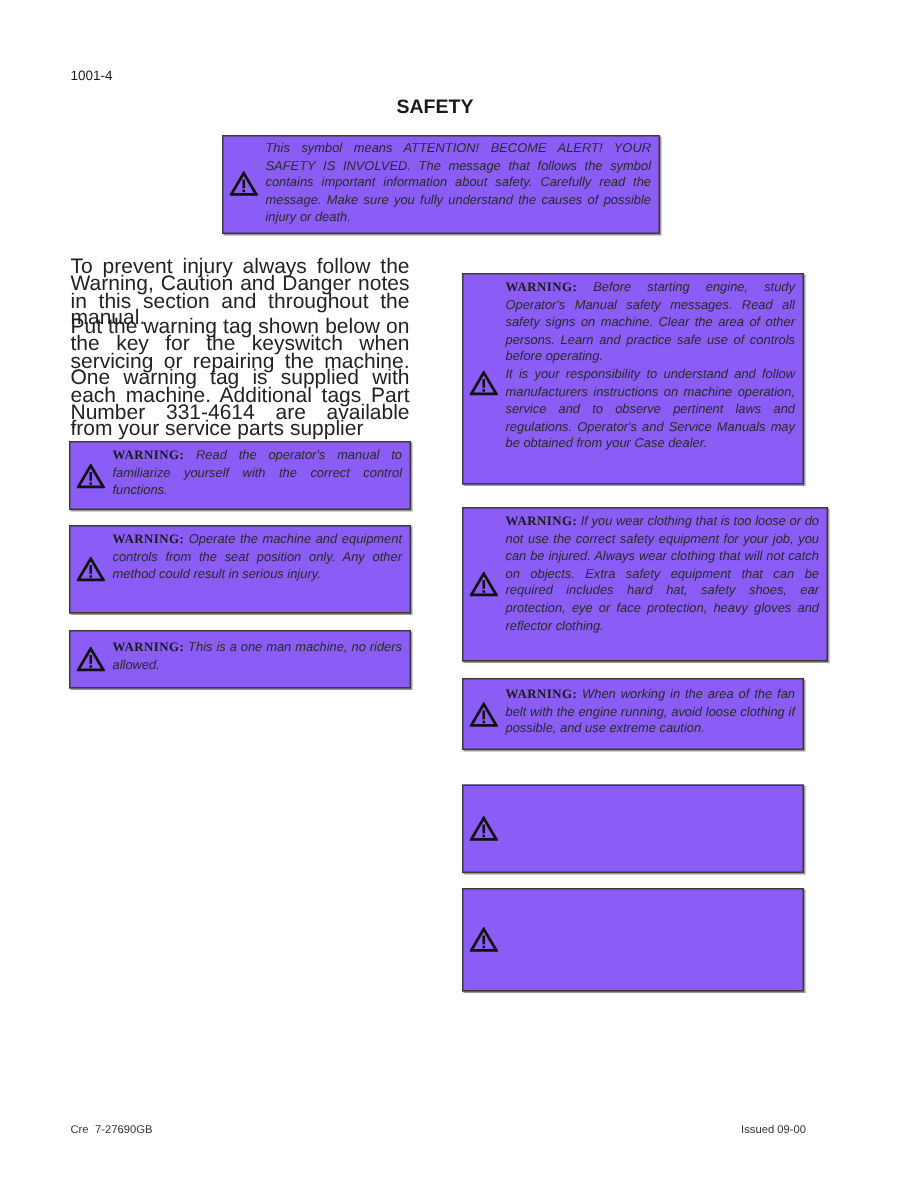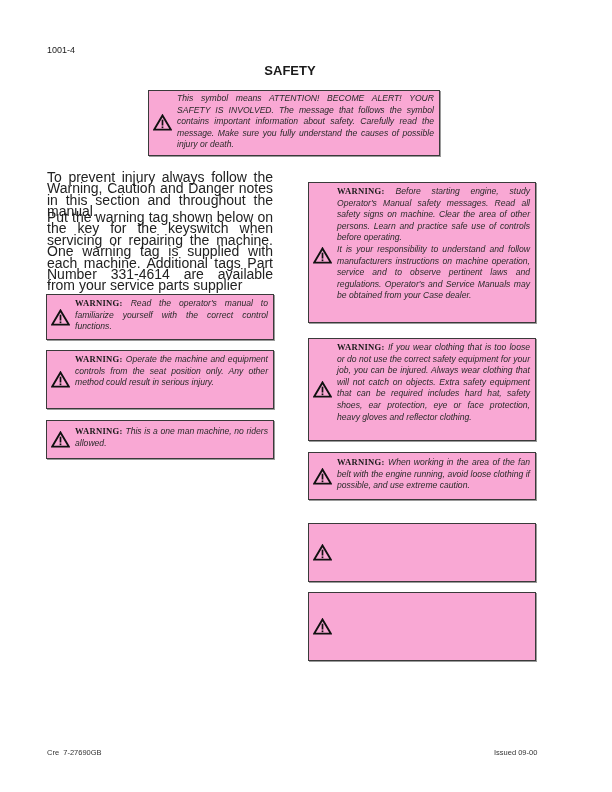--- a/index.html
+++ b/index.html
@@ -1,21 +1,21 @@
 <!DOCTYPE html>
 <html><head>
 <meta charset="utf-8">
 <style>
   html, body { margin: 0; padding: 0; background: #ffffff; }
   body { width: 612px; height: 792px; position: relative; overflow: hidden;
          font-family: "Liberation Sans", sans-serif; color: #1a1a1a; }
   .abs { position: absolute; }
   .page-num { left: 47px; top: 45px; font-size: 9px; text-align: right; }
   .title { left: 0; width: 580px; top: 63px; text-align: center; font-size: 13px; font-weight: bold; }
-  .box { position: absolute; border: 1px solid #3a3a3a; box-shadow: 1px 1px 0 #9a9a9a; background: #f9a8d4; }
+  .box { position: absolute; border: 1px solid #3a3a3a; box-shadow: 1px 1px 0 #9a9a9a; background: #8b5cf6; }
   .box .icon { position: absolute; left: 4px; width: 19px; height: 17px; }
   .box .txt { position: absolute; left: 28px; right: 5px; font-size: 8.6px; line-height: 11.6px;
               font-style: italic; text-align: justify; color: #2a2a2a; }
   .box .txt b { font-style: normal; font-weight: bold; letter-spacing: 0.3px; color: #1a1a1a; font-family: Liberation Serif, serif; }
   .para { font-size: 14px; line-height: 11.4px; text-align: justify; color: #222; }
   .footer { top: 748px; font-size: 7.5px; color: #333; }
 </style>
 </head>
 <body>
 
@@ -64,21 +64,21 @@
   <div class="txt" style="top:5px;"><b>WARNING:</b> <span>This is a one man machine, no riders allowed.</span></div>
 </div>
 
 <div class="box" style="left:308px; top:182px; width:226px; height:139px;">
   <svg class="icon" style="top:64px;">
       <use href="#warn"></use>
     </svg>
   <div class="txt" style="top:3px;"><b>WARNING:</b> <span>Before starting engine, study Operator's Manual safety messages. Read all safety signs on machine. Clear the area of other persons. Learn and practice safe use of controls before operating.</span><br><span>It is your responsibility to understand and follow manufacturers instructions on machine operation, service and to observe pertinent laws and regulations. Operator's and Service Manuals may be obtained from your Case dealer.</span></div>
 </div>
 
-<div class="box" style="left:308px; top:338px; width:226px; height:101px;">
+<div class="box" style="left:308px; top:338px; width:226px; height:101px;padding-left:16px;">
   <svg class="icon" style="top:42px;">
       <use href="#warn"></use>
     </svg>
   <div class="txt" style="top:3px;"><b>WARNING:</b> <span>If you wear clothing that is too loose or do not use the correct safety equipment for your job, you can be injured. Always wear clothing that will not catch on objects. Extra safety equipment that can be required includes hard hat, safety shoes, ear protection, eye or face protection, heavy gloves and reflector clothing.</span></div>
 </div>
 
 <div class="box" style="left:308px; top:452px; width:226px; height:46px;">
   <svg class="icon" style="top:15px;">
       <use href="#warn"></use>
     </svg>

